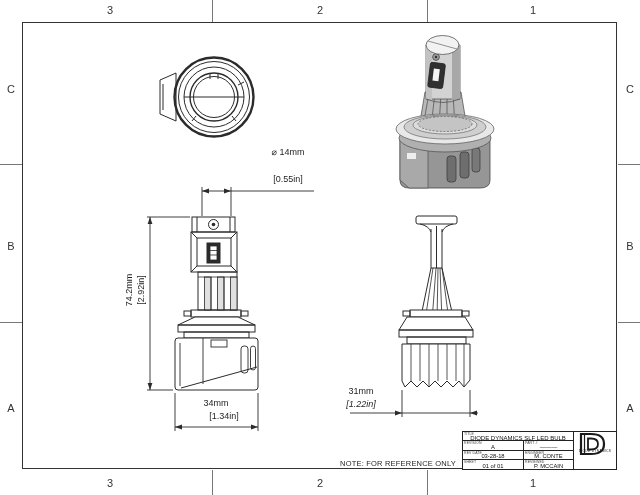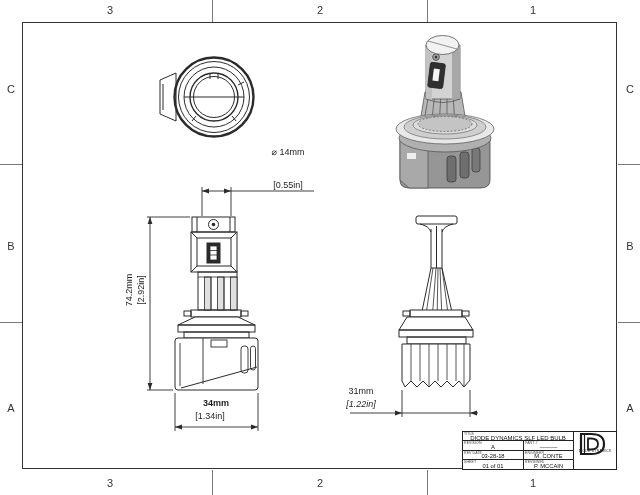--- a/index.html
+++ b/index.html
@@ -222,31 +222,32 @@
         <rect x="429" y="63" width="15" height="25" rx="2" fill="#303030" stroke="#222"></rect>
         <rect x="433" y="69" width="6" height="12" fill="#f5f5f5" stroke="none"></rect>
       </g>
 
       <ellipse cx="442.5" cy="45" rx="16.5" ry="9.5" fill="#f2f2f2" stroke="#555"></ellipse>
       <line x1="428" y1="41" x2="457" y2="49" stroke="#777"></line>
     </g>
   </svg>
 
   <div class="abs dim" style="left:258px;top:147px;width:60px;">⌀ 14mm</div>
-  <div class="abs dim" style="left:258px;top:174px;width:60px;margin-top:6px;">[0.55in]</div>
+  <div class="abs dim" style="left:258px;top:174px;width:60px;">[0.55in]</div>
 
   <div class="abs dim rot" style="left:100px;top:284px;width:60px;height:12px;">74.2mm</div>
   <div class="abs dim rot" style="left:112px;top:284px;width:60px;height:12px;">[2.92in]</div>
 
-  <div class="abs dim" style="left:186px;top:398px;width:60px;font-weight:bold;">34mm</div>
-  <div class="abs dim" style="left:180px;top:411px;width:60px;">[1.34in]</div>
+  <div class="abs dim" style="left:186px;top:398px;width:60px;">34mm</div>
+  <div class="abs dim" style="left:194px;top:411px;width:60px;">[1.34in]</div>
 
   <div class="abs dim" style="left:331px;top:386px;width:60px;">31mm</div>
   <div class="abs dim" style="left:331px;top:399px;width:60px;font-style:italic;">[1.22in]</div>
 
+  <div class="abs note" style="left:230px;top:459px;width:226px;">NOTE: FOR REFERENCE ONLY</div>
 
   <div class="abs tblock">
     <div class="cell titlecell">
       <span class="lbl">TITLE</span>
       <span class="val" style="font-size:6px;">DIODE DYNAMICS SLF LED BULB</span>
     </div>
     <div class="cell logocell last-col last-row">
       <svg width="34" height="26" viewBox="0 0 34 26">
         <path d="M7,2 L17,2 Q30,2 30,12 Q30,22 17,22 L7,22 Z" fill="none" stroke="#1a1a1a" stroke-width="2.2"></path>
         <line x1="10.5" y1="2" x2="10.5" y2="22" stroke="#1a1a1a" stroke-width="1.2"></line>

